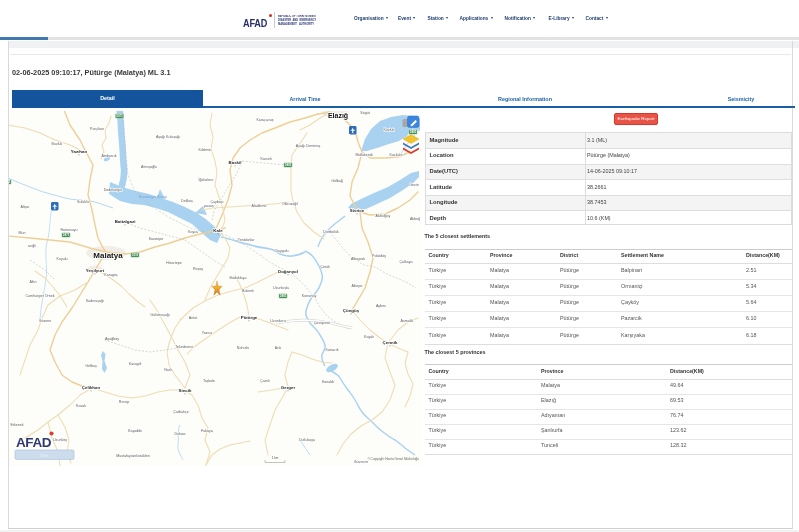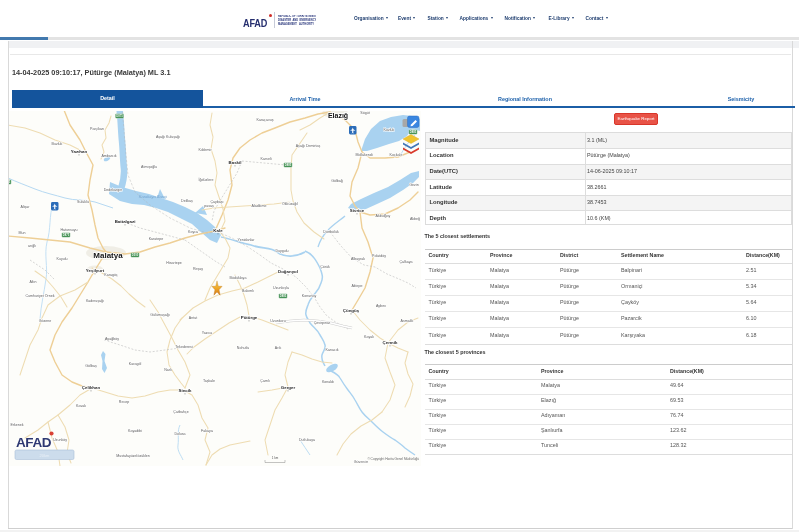--- a/index.html
+++ b/index.html
@@ -37,21 +37,21 @@
   <div class="abs" style="left:0; top:37px; width:799px; height:3.2px; background:#e3e3e3;"></div>
   <div class="abs" style="left:0; top:37px; width:48px; height:3.2px; background:#4279ae;"></div>
 
   <div class="abs" style="left:8px; top:41px; width:791px; height:6.5px; background:#f0f1f3;"></div>
   <div class="abs" style="left:10px; top:53.5px; width:781px; height:1px; background:#e8e8e8;"></div>
   <div class="abs" style="left:8px; top:41px; width:1px; height:488px; background:#d9d9d9;"></div>
   <div class="abs" style="left:791.5px; top:41px; width:1px; height:488px; background:#d9d9d9;"></div>
   <div class="abs" style="left:8px; top:528px; width:784px; height:1px; background:#cfcfcf;"></div>
   <div class="abs" style="left:0; top:529.5px; width:799px; height:2.5px; background:#f2f2f2;"></div>
 
-  <div class="abs" style="left:12px; top:68px; font-size:7.3px; font-weight:bold; color:#3a3a3a;">14-04-2025 09:10:17, Pütürge (Malatya) ML 3.1</div>
+  <div class="abs" style="left:12px; top:68px; font-size:7.3px; font-weight:bold; color:#3a3a3a;">02-06-2025 09:10:17, Pütürge (Malatya) ML 3.1</div>
 
   <div class="abs" style="left:12px; top:106.2px; width:783px; height:1.5px; background:#1b5ea6;"></div>
   <div class="abs" style="left:12px; top:90px; width:191px; height:17.8px; background:#14549c; color:#fff; font-size:5.4px; font-weight:bold; text-align:center; line-height:17.8px;">Detail</div>
   <div class="tablabel" style="left:305px;">Arrival Time</div>
   <div class="tablabel" style="left:525px;">Regional Information</div>
   <div class="tablabel" style="left:741px;">Seismicity</div>
 
   <div class="abs" style="left:9px; top:111px; width:412px; height:355px; overflow:hidden;">
     <svg width="412" height="355" viewBox="0 0 412 355" font-family="Liberation Sans, sans-serif">
         <rect x="0" y="0" width="412" height="355" fill="#fdfdfa"></rect>

